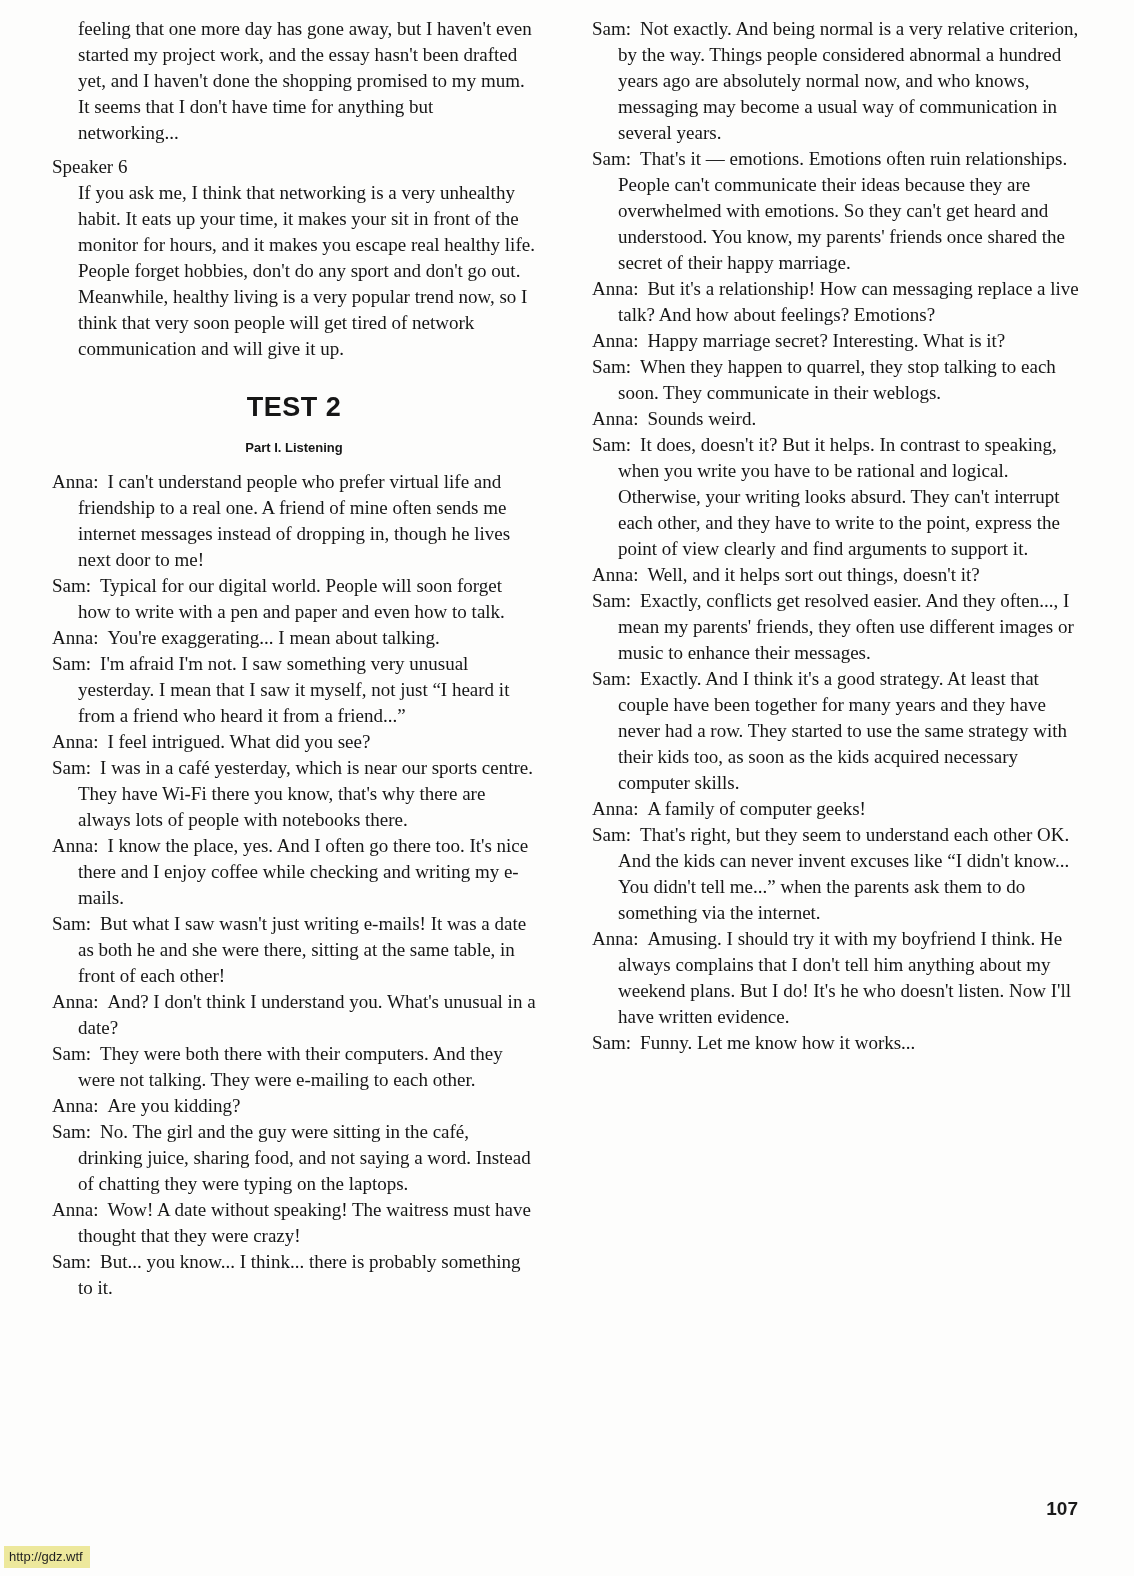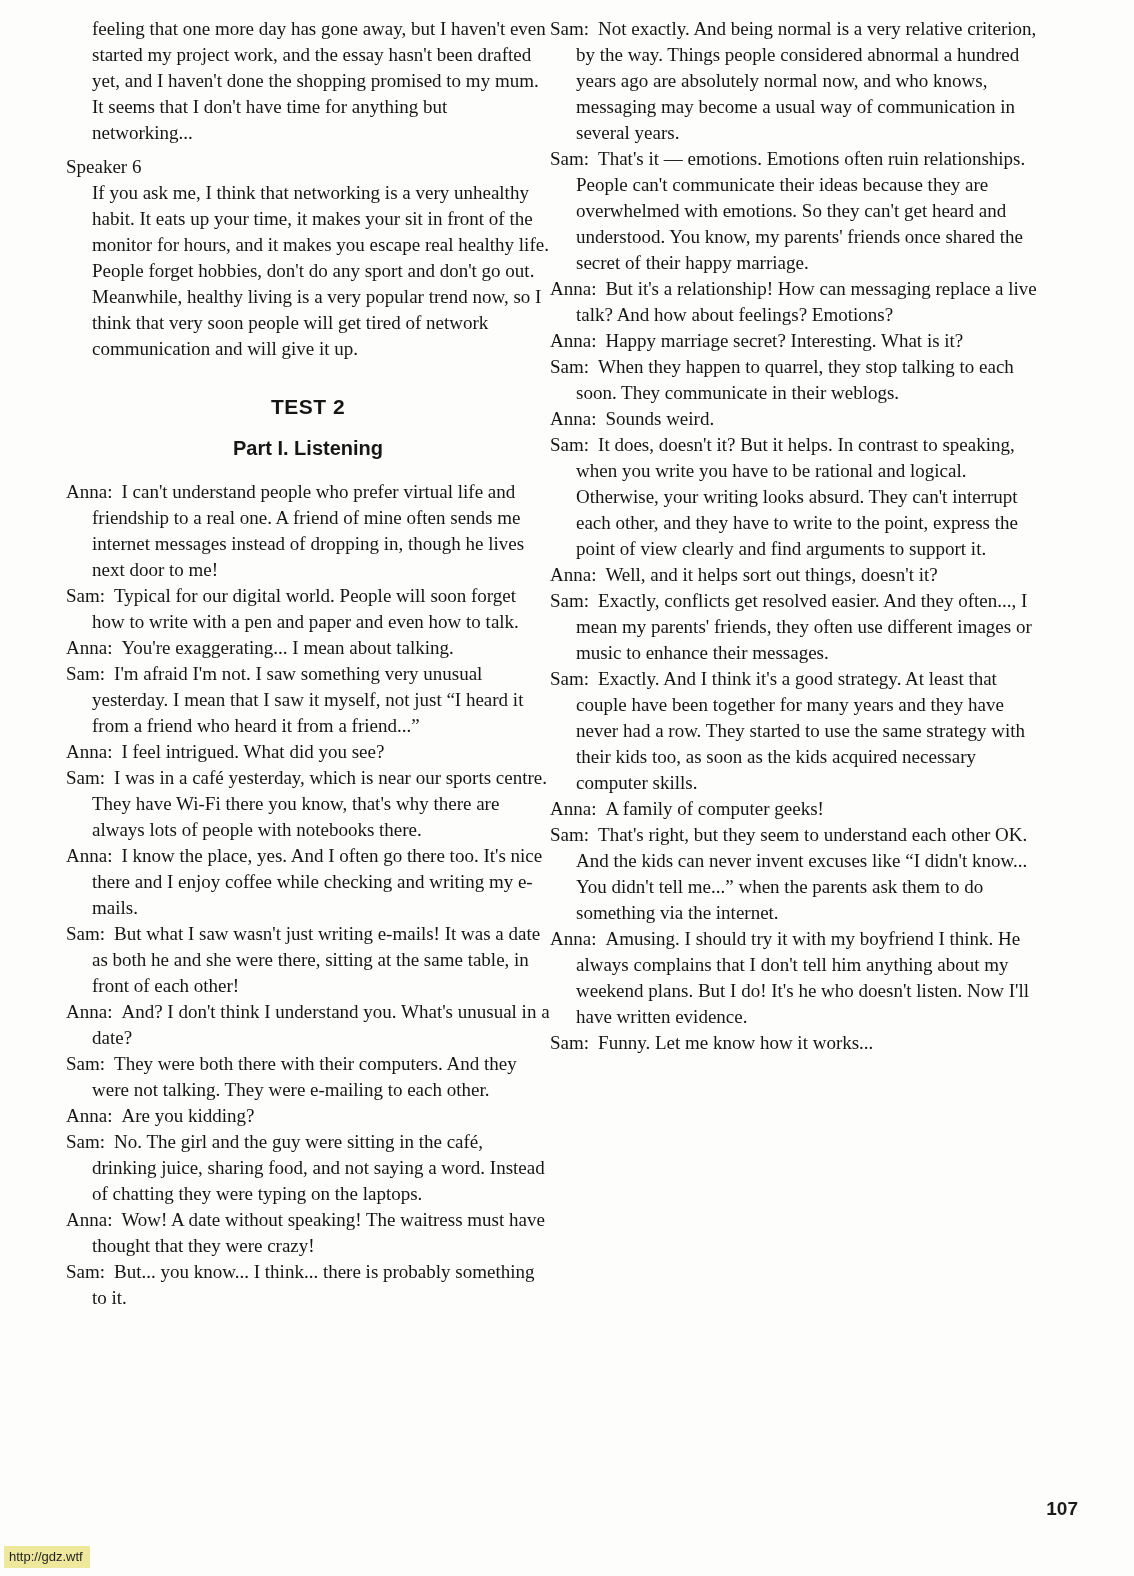--- a/index.html
+++ b/index.html
@@ -9,49 +9,50 @@
     background: #fdfdfc;
     color: #161616;
     position: relative;
     overflow: hidden;
     font-family: "Liberation Serif", serif;
     font-size: 19px;
     line-height: 26px;
   }
   .page-inner {
     display: flex;
-    padding: 16px 42px 0 66px;
+    padding: 16px 42px 0 52px;
+    gap: 56px;
   }
   .col { flex: 0 0 auto; }
   .col-left  { width: 484px; }
   .col-right { width: 494px; }
 
   p { margin: 0; }
 
   
   .indented { padding-left: 26px; }
 
   
   .speaker-heading { margin-top: 8px; }
 
   
   .test-heading {
     font-family: "Liberation Sans", sans-serif;
     font-weight: bold;
-    font-size: 21px;
+    font-size: 27px;
     text-align: center;
     margin: 32px 0 15px 0;
     letter-spacing: 0.5px;
   }
   .part-heading {
     font-family: "Liberation Sans", sans-serif;
     font-weight: bold;
-    font-size: 20px;
+    font-size: 13px;
     text-align: center;
-    margin: 0 0 18px 0;
+    margin: 0 0 8px 0;
   }
 
   
   .dlg {
     padding-left: 26px;
     text-indent: -26px;
   }
   .spk { margin-right: 9px; }
 
   .page-number {

